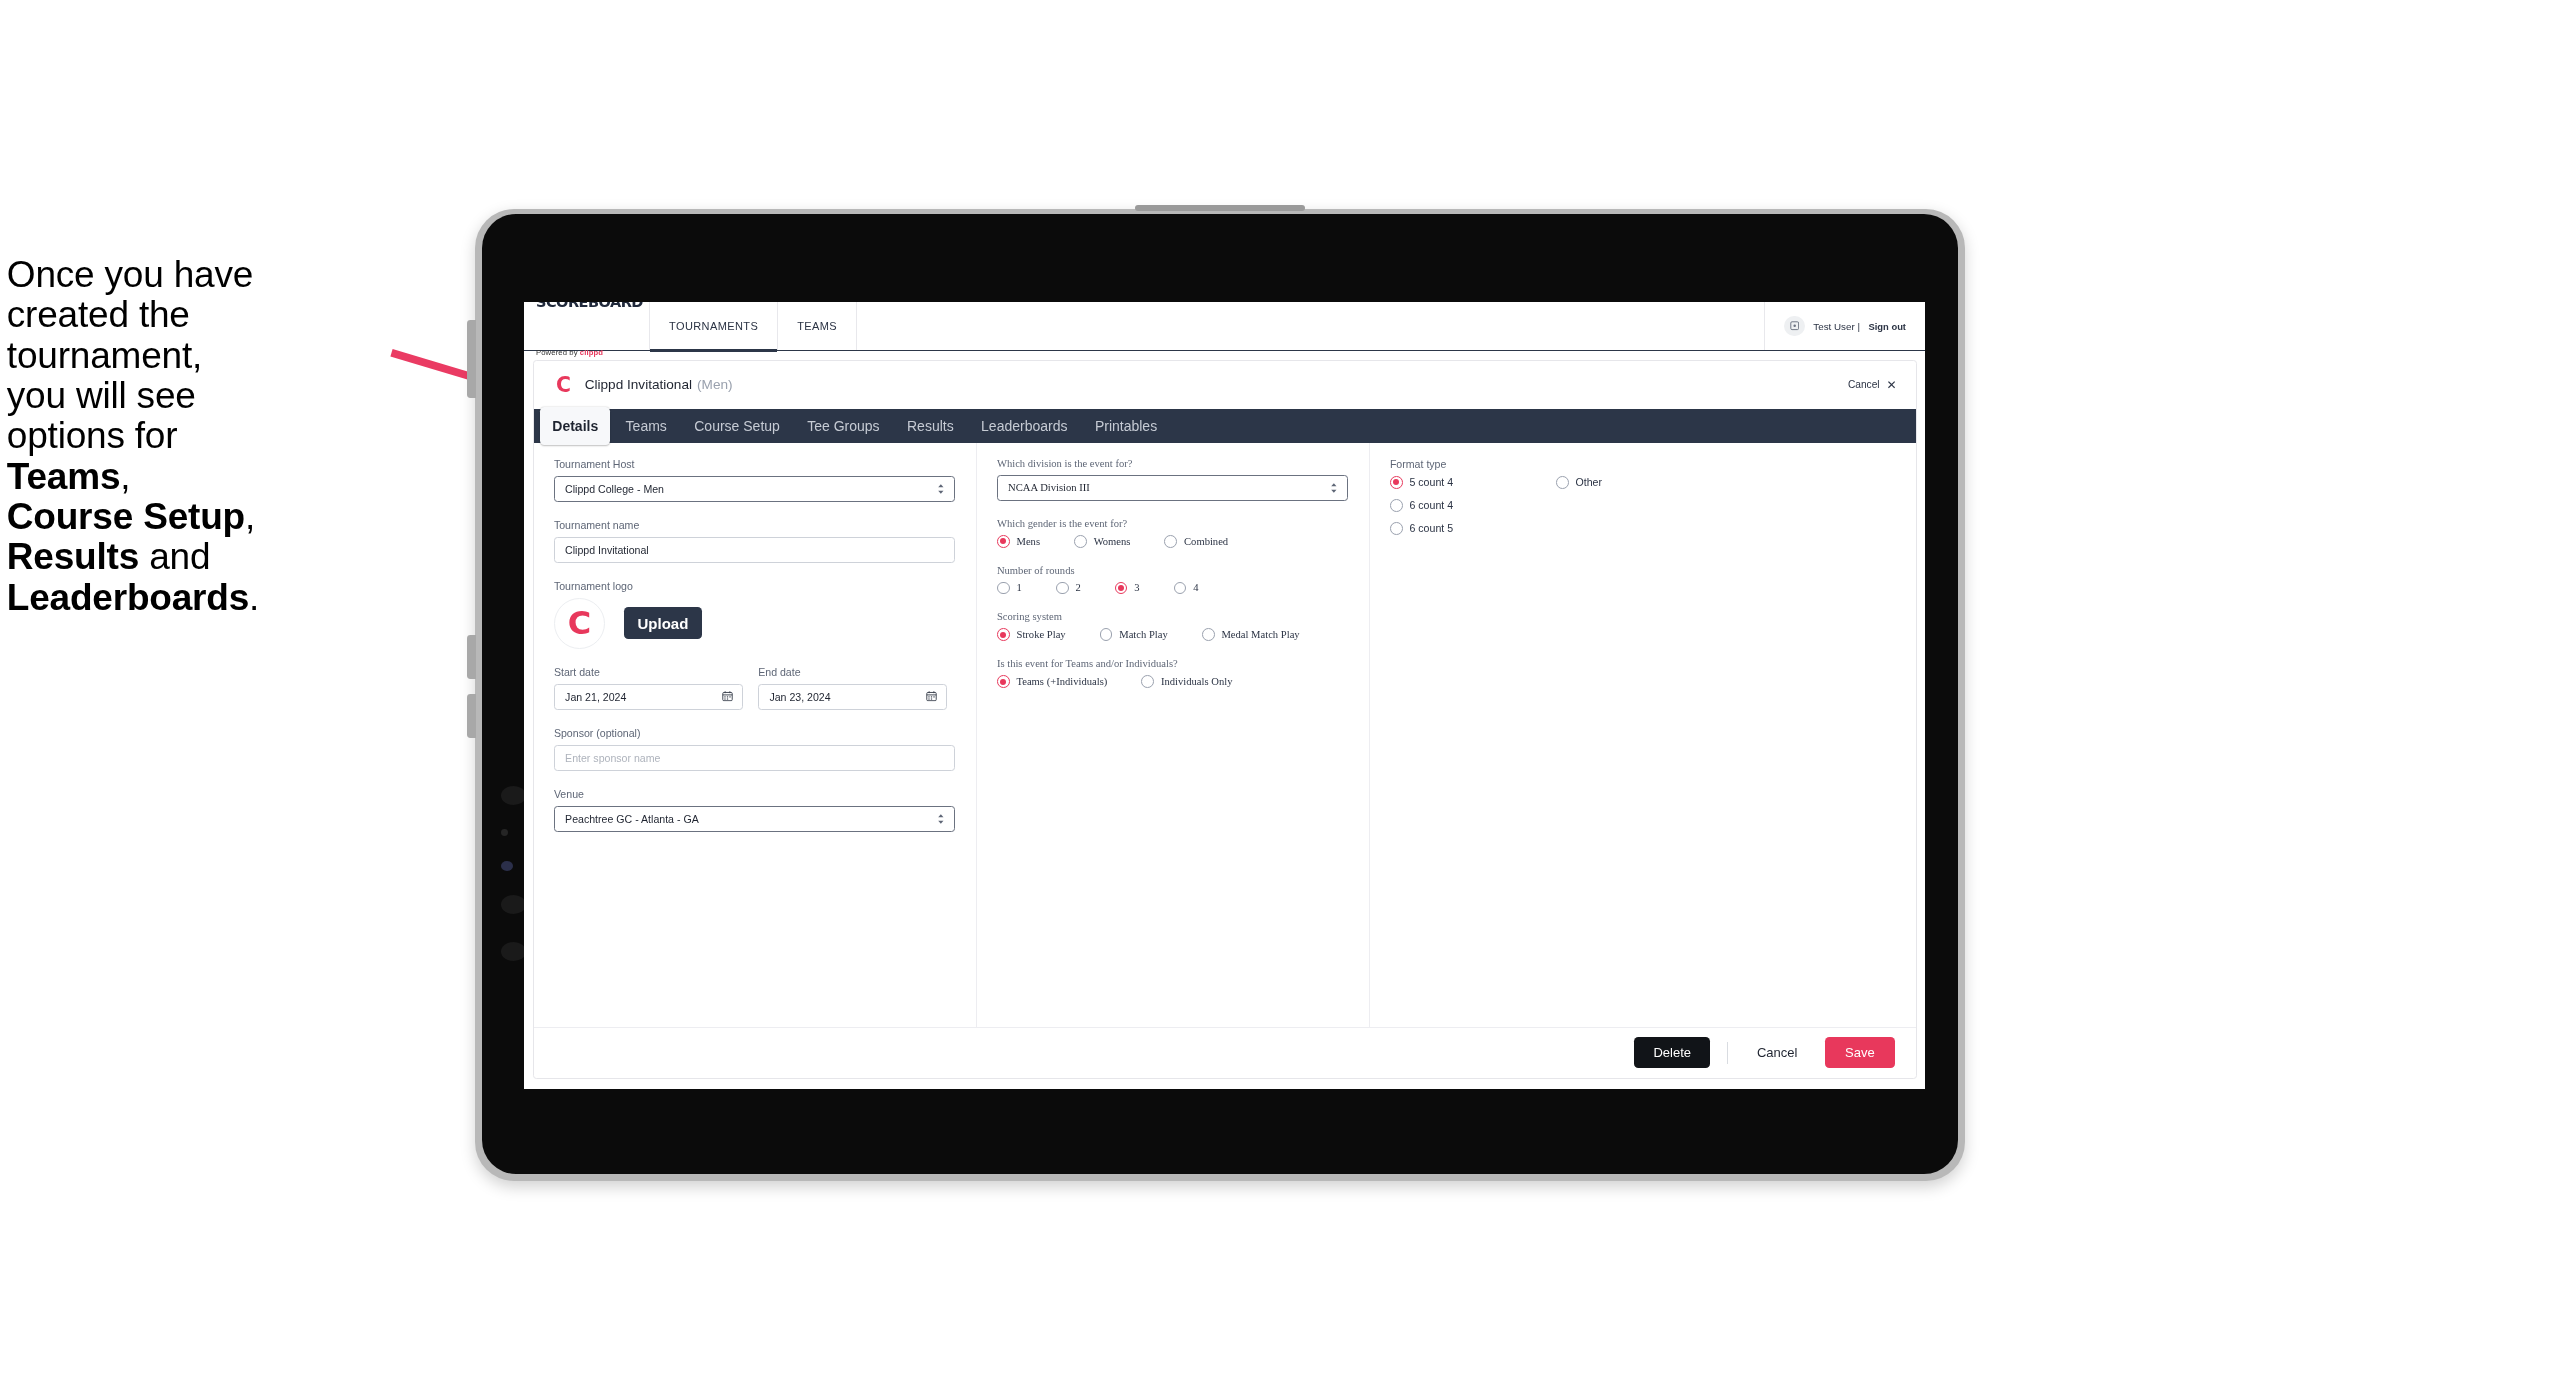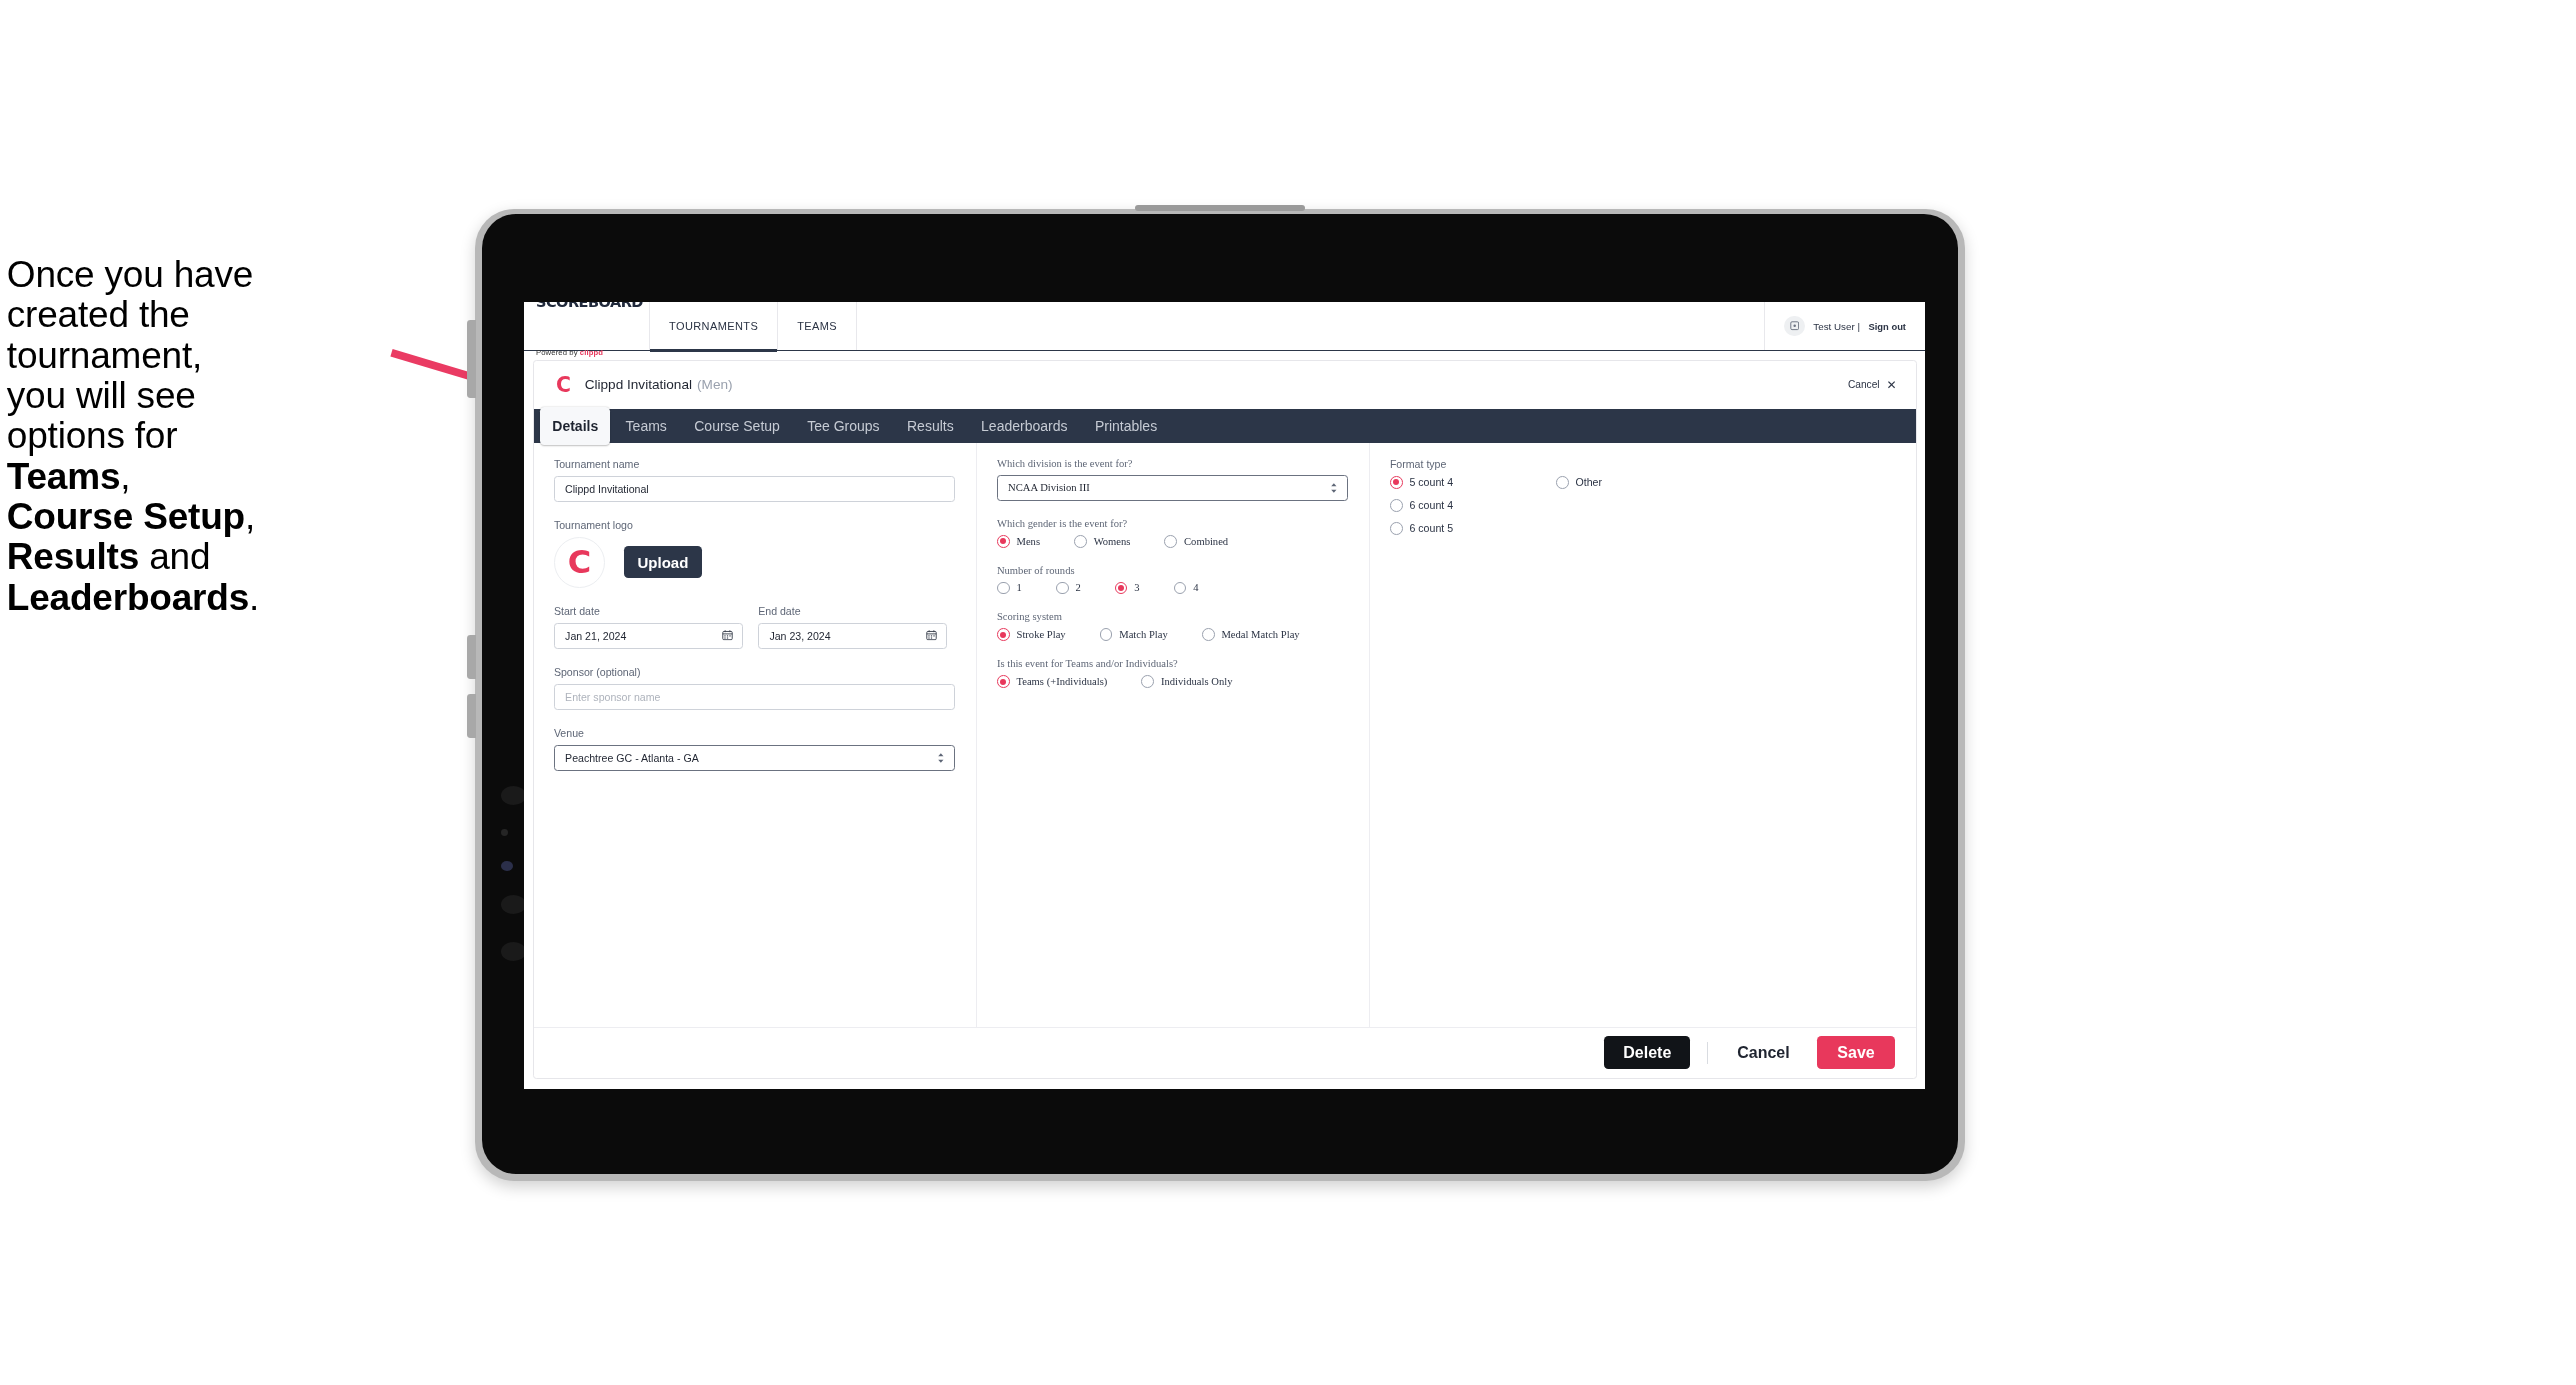--- a/index.html
+++ b/index.html
@@ -208,21 +208,21 @@
   .fmt-col2 { flex:1; }
   .fmt-item { display:flex; align-items:center; gap:6.8px; margin-bottom: 10.2px; cursor:pointer; }
 
   
   .footer {
     height: 51px; border-top:0.9px solid #ededf1;
     display:flex; align-items:center; justify-content:flex-end;
     padding: 0 20.4px; gap: 0;
   }
   .btn {
-    font-size:16px; font-weight:700; border-radius:4.3px; cursor:pointer;
+    font-size:13px; font-weight:400; border-radius:4.3px; cursor:pointer;
     display:flex;align-items:center;justify-content:center;
   }
   .btn-delete { background:#111418; color:#fff; padding: 7.7px 19px; }
   .vdiv { width:0.9px; height:22px; background:#d9dce1; margin: 0 17px; }
   .btn-cancel { color:#1f2430; padding: 7.7px 12px; }
   .btn-save { background:#e8385c; color:#fff; padding: 7.7px 20.4px; margin-left: 15.3px; }
 </style>
 </head>
 <body>
 
@@ -311,20 +311,32 @@
         <div class="tab"><span>Tee Groups</span></div>
         <div class="tab"><span>Results</span></div>
         <div class="tab"><span>Leaderboards</span></div>
         <div class="tab"><span>Printables</span></div>
       </div>
 
       <div class="body">
 
         <div class="col c1">
 
+          <div class="fgroup">
+            <div class="flabel">Tournament Host</div>
+            <div class="input">
+              <span>Clippd College - Men</span>
+              <span class="sel-caret">
+                <svg width="7.7" height="12" viewBox="0 0 9 14">
+                    <path d="M4.5 1.5 L7.6 5 L1.4 5 Z" fill="#5e6676"></path>
+                    <path d="M4.5 12.5 L7.6 9 L1.4 9 Z" fill="#5e6676"></path>
+                  </svg>
+              </span>
+            </div>
+          </div>
 
           <div class="fgroup">
             <div class="flabel">Tournament name</div>
             <div class="input light">
               <span>Clippd Invitational</span>
             </div>
           </div>
 
           <div class="fgroup">
             <div class="flabel">Tournament logo</div>

